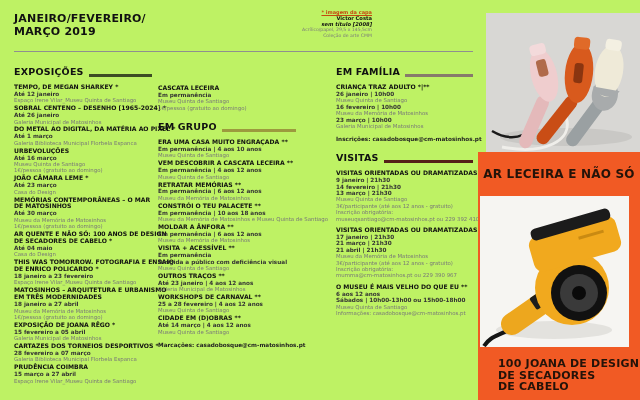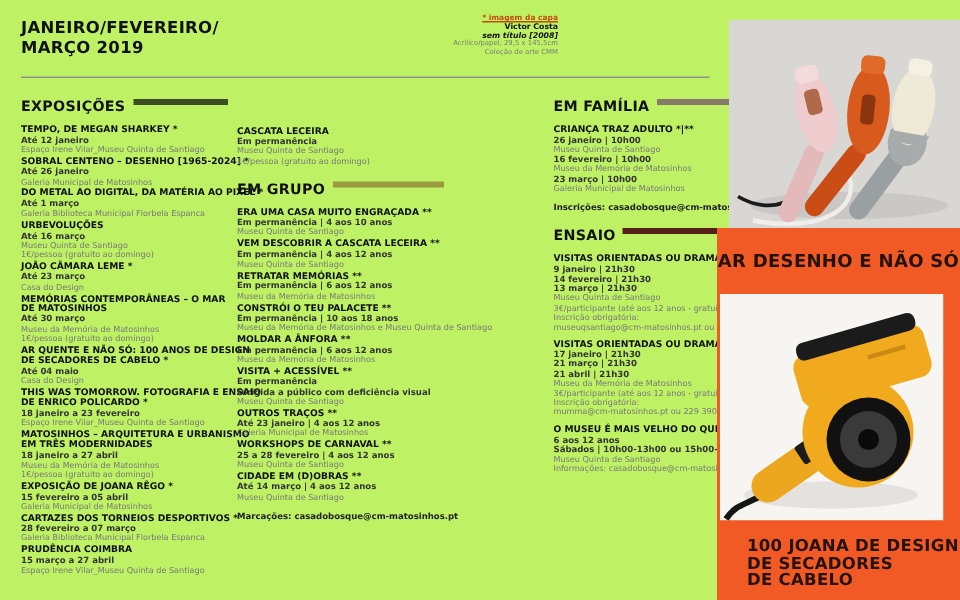--- a/index.html
+++ b/index.html
@@ -10,22 +10,22 @@
   #credit{position:absolute;left:230px;top:9px;width:142px;text-align:right;line-height:6.1px;}
   #credit .link{font-size:5px;color:#c4490f;text-decoration:underline;font-weight:700;}
   #credit .artist{font-size:5.2px;font-weight:800;color:#111;}
   #credit .work{font-size:5.2px;font-weight:800;font-style:italic;color:#111;}
   #credit .meta{font-size:4.6px;color:#7a7a7a;}
   #header-rule{position:absolute;left:14px;top:51px;width:459px;height:1px;background:#8f8f8f;}
   
   .column{position:absolute;top:66px;}
   #col1{left:14px;width:138px;}
   #col2{left:158px;width:138px;padding-top:19px;}
-  #col3{left:336px;width:137px;margin-left:33px;}
-  .heading{display:flex;align-items:flex-start;margin:0 0 7px 0;}
+  #col3{left:336px;width:137px;}
+  .heading{display:flex;align-items:flex-end;margin:0 0 7px 0;}
   .column .heading:not(:first-child){margin-top:10px;}
   .heading .hl{font-size:9.5px;font-weight:800;white-space:nowrap;color:#111;letter-spacing:.2px;}
   .heading .hr{flex:1;height:3.5px;margin-left:5px;}
   .entry{margin-bottom:1.5px;}
   #col3 .entry{margin-bottom:5px;}
   .et{font-size:6.1px;font-weight:700;color:#101010;line-height:6.9px;white-space:nowrap;}
   .lb{font-size:5.7px;font-weight:700;color:#333;line-height:6.4px;white-space:nowrap;}
   .ln{font-size:5.4px;font-weight:400;color:#787878;line-height:6.4px;white-space:nowrap;}
   .note{font-size:5.7px;font-weight:700;color:#222;margin-top:7px;white-space:nowrap;}
   
@@ -198,21 +198,21 @@
         <div class="et">CRIANÇA TRAZ ADULTO *|**</div>
         <div class="lb">26 janeiro | 10h00</div>
         <div class="ln">Museu Quinta de Santiago</div>
         <div class="lb">16 fevereiro | 10h00</div>
         <div class="ln">Museu da Memória de Matosinhos</div>
         <div class="lb">23 março | 10h00</div>
         <div class="ln">Galeria Municipal de Matosinhos</div>
       </div>
       <div class="note">Inscrições: casadobosque@cm-matosinhos.pt</div>
       <div class="heading">
-        <span class="hl">ENSAIO</span>
+        <span class="hl">VISITAS</span>
         <span class="hr" style="background: rgb(85, 32, 24);"></span>
       </div>
       <div class="entry">
         <div class="et">VISITAS ORIENTADAS OU DRAMATIZADAS</div>
         <div class="lb">9 janeiro | 21h30</div>
         <div class="lb">14 fevereiro | 21h30</div>
         <div class="lb">13 março | 21h30</div>
         <div class="ln">Museu Quinta de Santiago</div>
         <div class="ln">3€/participante (até aos 12 anos - gratuito)</div>
         <div class="ln">Inscrição obrigatória:</div>
@@ -259,21 +259,21 @@
         <line x1="118" y1="92" x2="98" y2="132" stroke="#9aa0a2" stroke-width="13" stroke-linecap="round"></line>
         <ellipse cx="122" cy="82" rx="13" ry="16" fill="#a8abac"></ellipse>
         <ellipse cx="122" cy="58" rx="14" ry="26" fill="#efead8"></ellipse>
         <rect x="114" y="26" width="16" height="11" rx="4" fill="#f4f0e2"></rect>
         <path d="M109,76 a14,10 0 0 0 27,0 z" fill="#a8abac"></path>
       </g>
     </svg>
   </div>
 
   <div id="orange-panel" style="background: rgb(241, 90, 36);">
-    <div id="box1">AR DESENHO E NÃO SÓ</div>
+    <div id="box1">AR LECEIRA E NÃO SÓ</div>
     <div id="photo2">
       <svg viewBox="0 0 149 151" width="149" height="151">
         <rect width="149" height="151" fill="#f6f5f2"></rect>
         <ellipse cx="74" cy="134" rx="58" ry="9" fill="#e3e2de"></ellipse>
         <path d="M38,128 C20,141 12,138 4,150" stroke="#151515" stroke-width="4" fill="none"></path>
         <g>
           <line x1="78" y1="96" x2="32" y2="128" stroke="#eda71e" stroke-width="22" stroke-linecap="round"></line>
           <rect x="52" y="98" width="13" height="14" rx="2" fill="#1c1c1c" transform="rotate(-34 58 105)"></rect>
           <circle cx="92" cy="92" r="37" fill="#f1a91e"></circle>
           <g transform="rotate(-16 95 48)">

